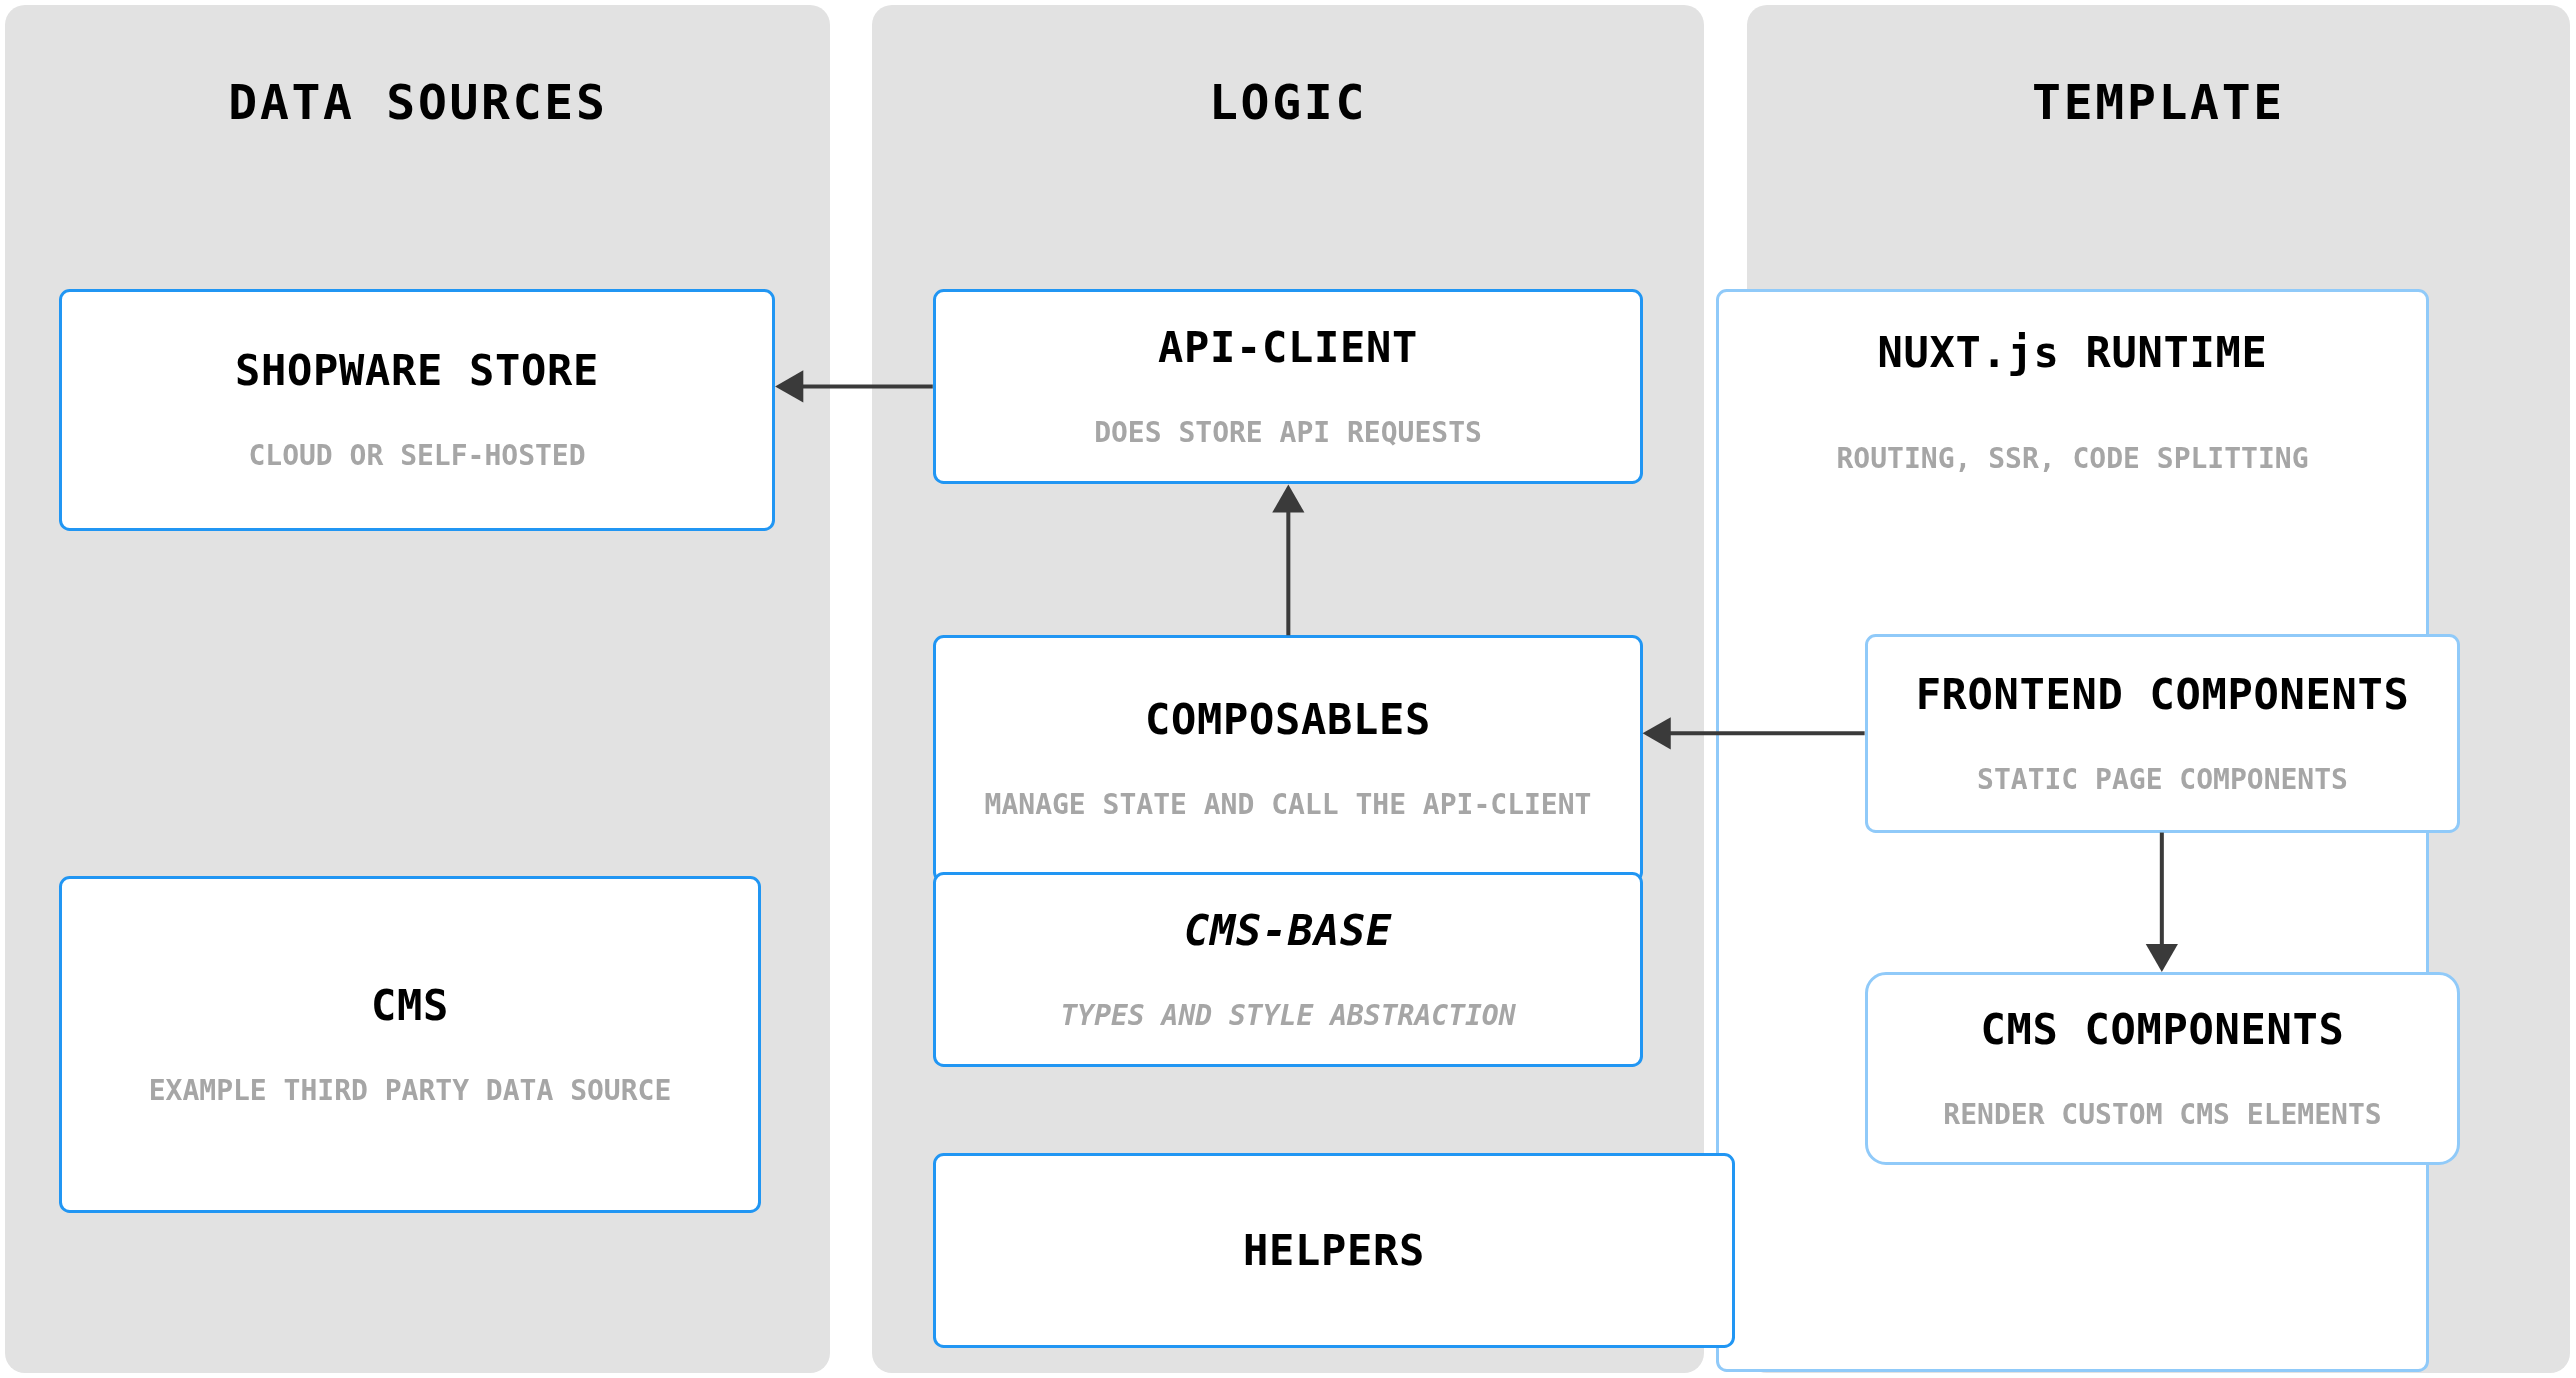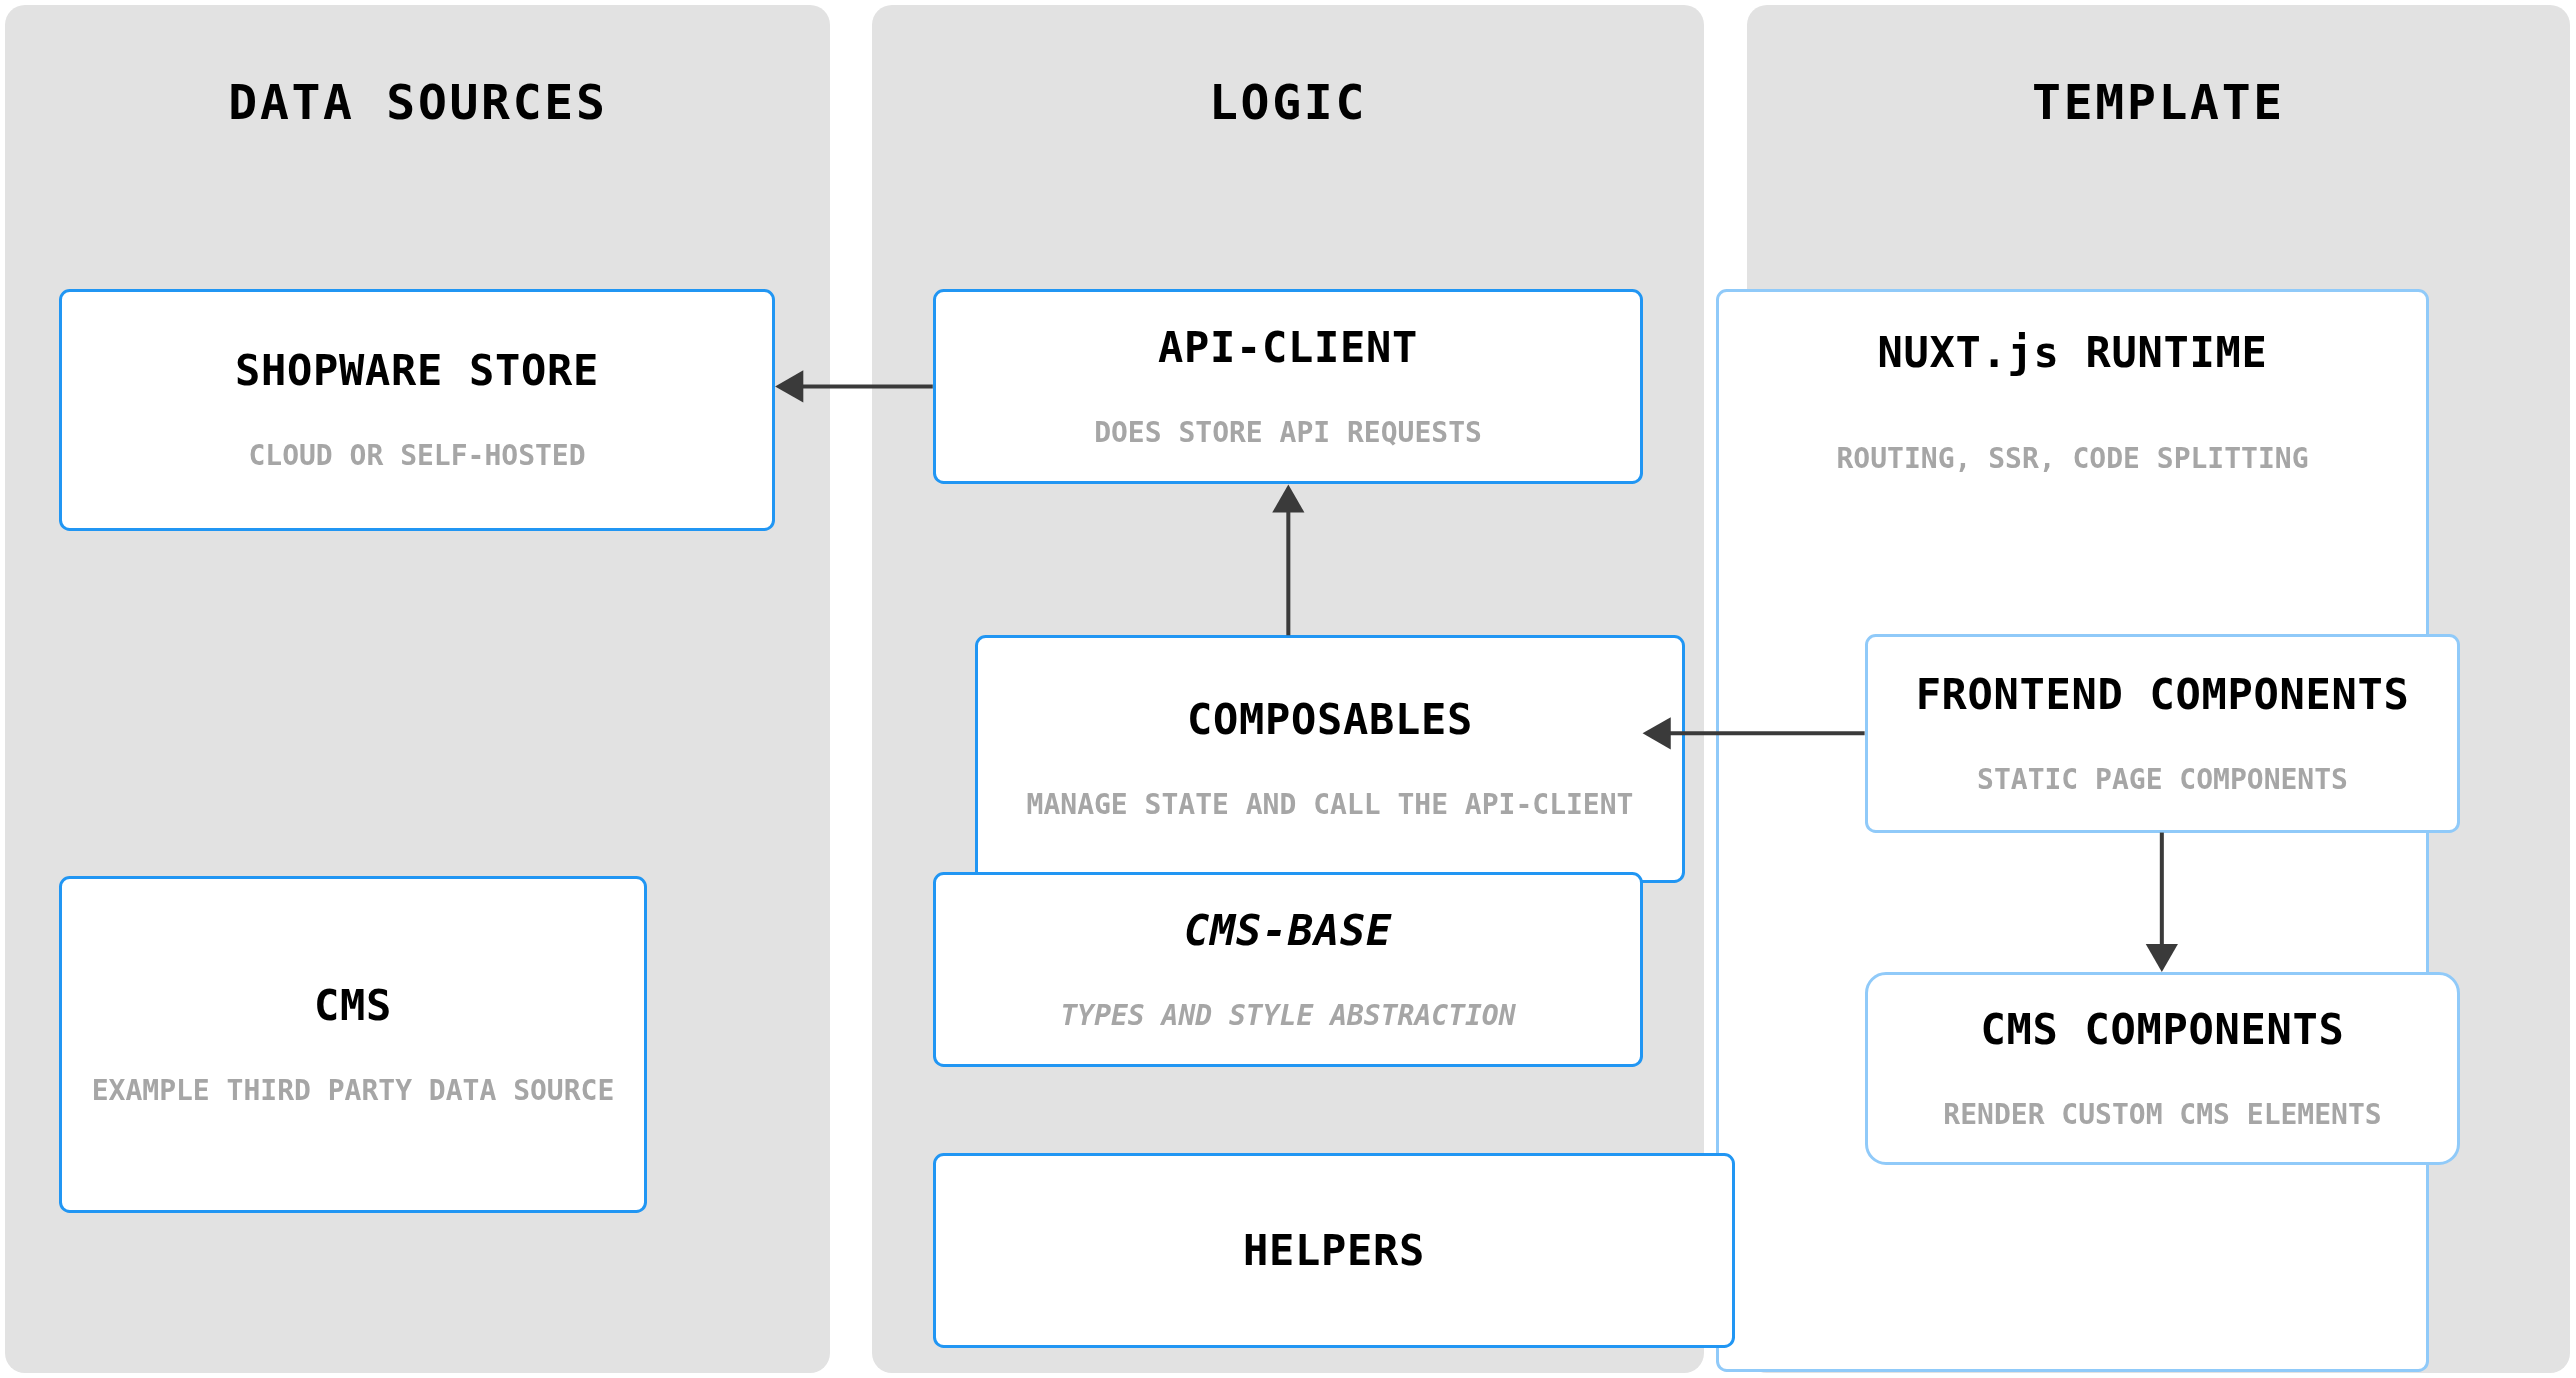--- a/index.html
+++ b/index.html
@@ -62,25 +62,25 @@
   }
   .box-subtitle {
     font-size: 28px; font-weight: bold;
     line-height: 1;
     color: var(--subtitle-color);
     white-space: nowrap;
   }
 
   
   .box-shopware-store { left: 59px;  top: 289px;  width: 716px; height: 242px; }
-  .box-cms            { left: 59px;  top: 876px; width: 588px; height: 337px; }
+  .box-cms            { left: 59px;  top: 876px; width: 702px; height: 337px; }
 
   
   .box-api-client   { left: 933px; top: 289px;  width: 710px; height: 195px; }
-  .box-composables  { left: 975px; top: 635px;  width: 710px; height: 248px; }
+  .box-composables  { left: 933px; top: 635px;  width: 710px; height: 248px; }
   .box-cms-base     { left: 933px; top: 872px; width: 710px; height: 195px; font-style: italic; }
   .box-helpers      { left: 933px; top: 1153px; width: 802px; height: 195px; }
 
   
   .box-nuxt-runtime {
     left: 1716px; top: 289px; width: 713px; height: 1083px;
     justify-content: flex-start;
     padding-top: 40px;
     gap: 71px;
   }

